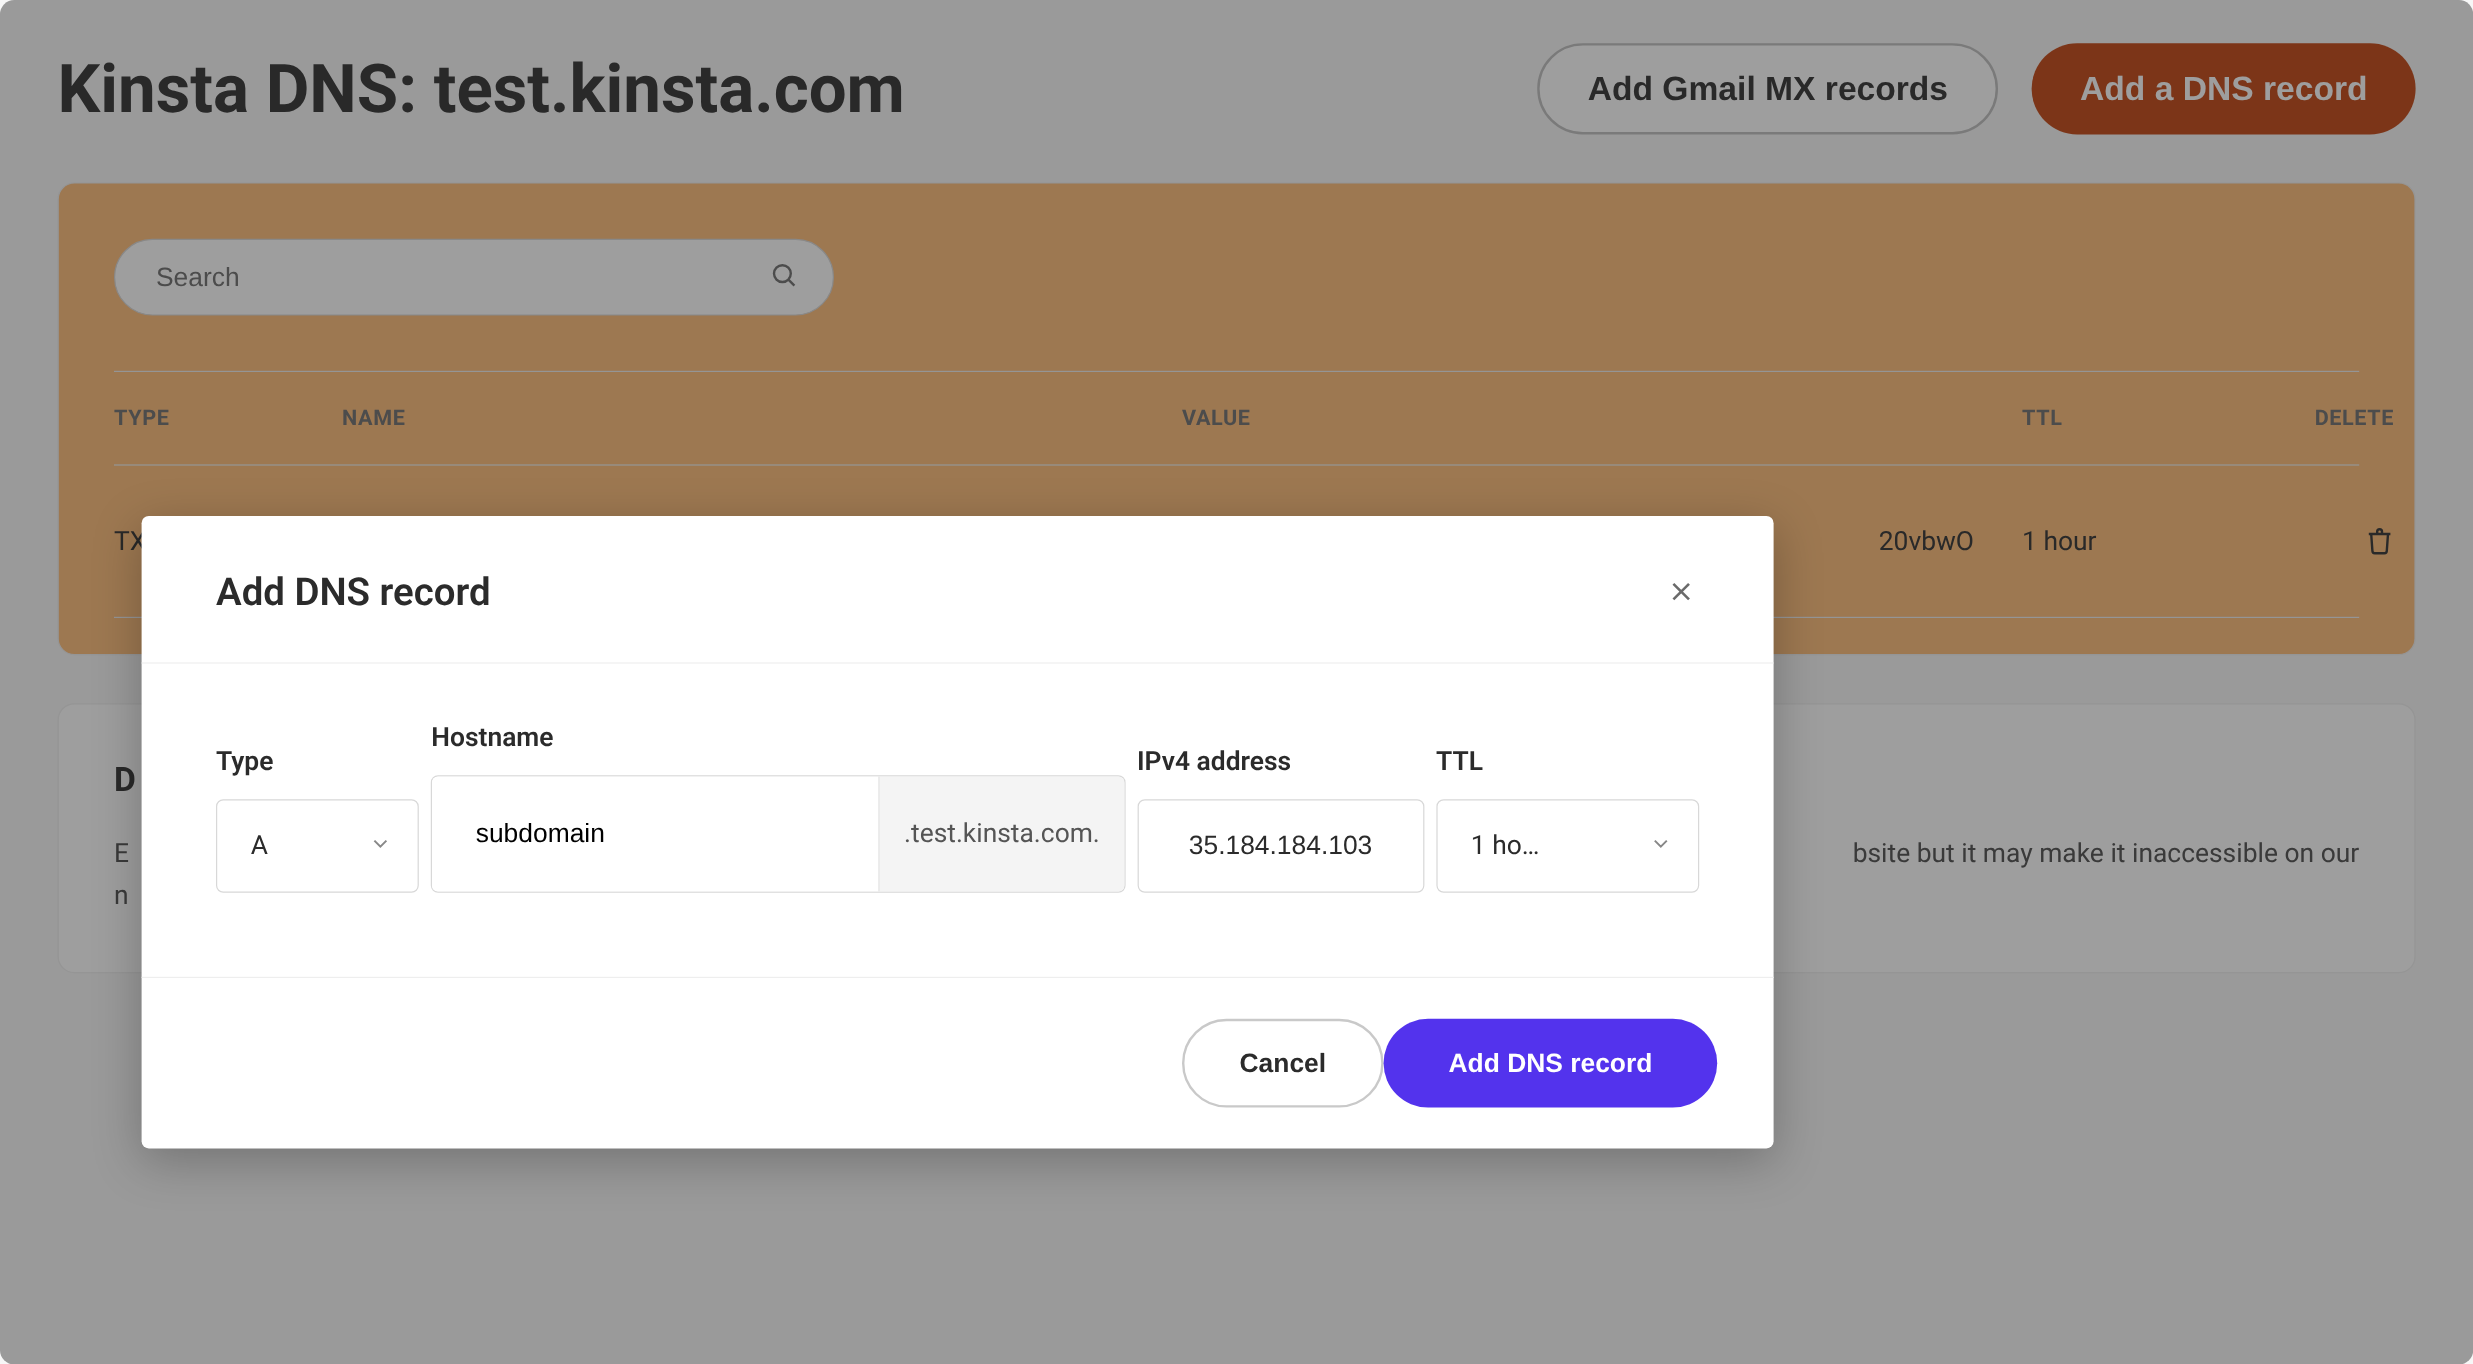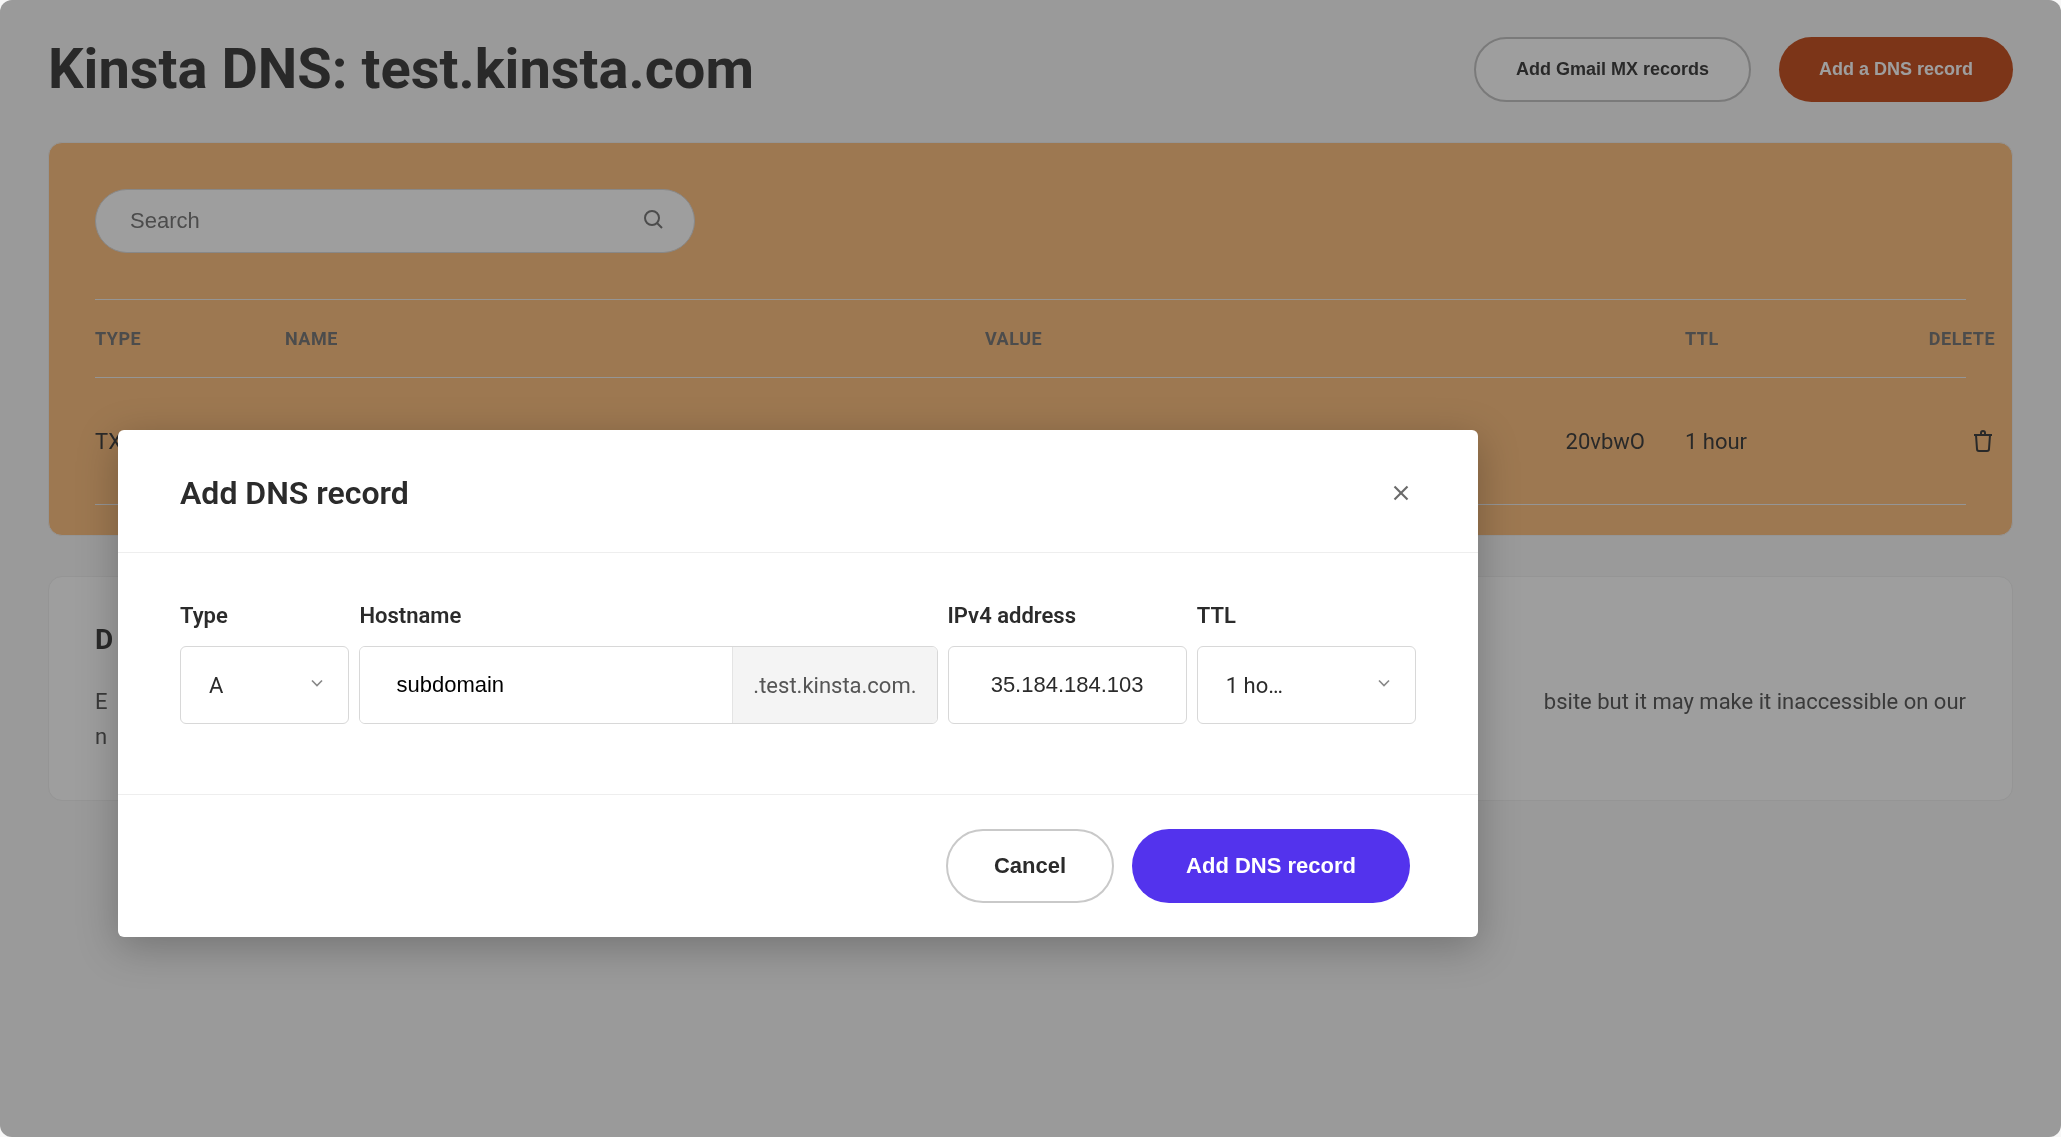--- a/index.html
+++ b/index.html
@@ -25,21 +25,21 @@
       font-size: 56px;
       font-weight: 700;
       color: #2b2b2b;
     }
     .header-actions {
       display: flex;
       gap: 28px;
     }
     .btn {
       border-radius: 999px;
-      font-size: 18px;
+      font-size: 28px;
       font-weight: 600;
       padding: 20px 40px;
       cursor: pointer;
       border: none;
       white-space: nowrap;
     }
     .btn-outline {
       background: #fff;
       border: 2px solid #bdbdbd;
       color: #2b2b2b;
@@ -210,21 +210,21 @@
       color: #888;
       pointer-events: none;
     }
     .type-field { width: 170px; }
     .hostname-field { width: 580px; }
     .hostname-group {
       display: flex;
       border: 1px solid #d8d8d8;
       border-radius: 6px;
       overflow: hidden;
-      height: 78px;
+      height: 98px;
     }
     .hostname-input {
       flex: 1;
       border: none;
       padding: 0 36px;
       font-size: 22px;
       outline: none;
     }
     .hostname-suffix {
       background: #f4f4f4;
@@ -243,23 +243,22 @@
     }
     .ttl-field { width: 220px; }
     .ttl-text {
       overflow: hidden;
       text-overflow: ellipsis;
       white-space: nowrap;
       max-width: 100px;
     }
     .modal-footer {
       border-top: 1px solid #eee;
-      padding: 34px 68px;
-      display: flex;
-      gap: 18px;
+      padding: 34px 47px;
+      display: flex;
       justify-content: flex-end;
     }
     .modal-btn {
       border-radius: 999px;
       font-size: 22px;
       font-weight: 600;
       padding: 22px 46px;
       cursor: pointer;
     }
     .modal-btn-cancel {

